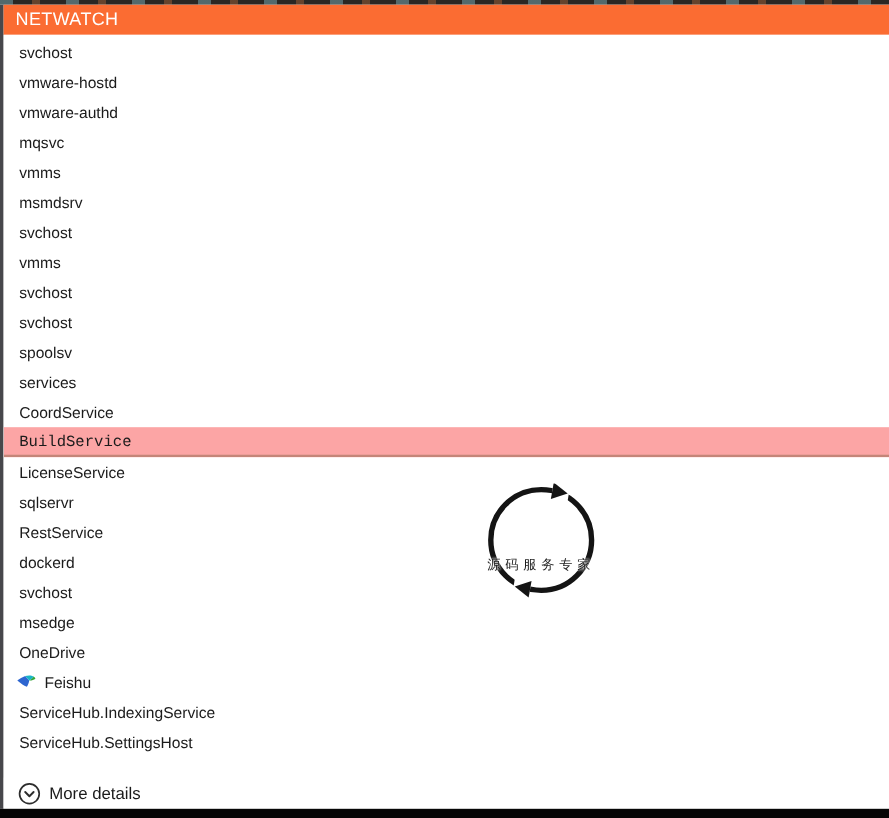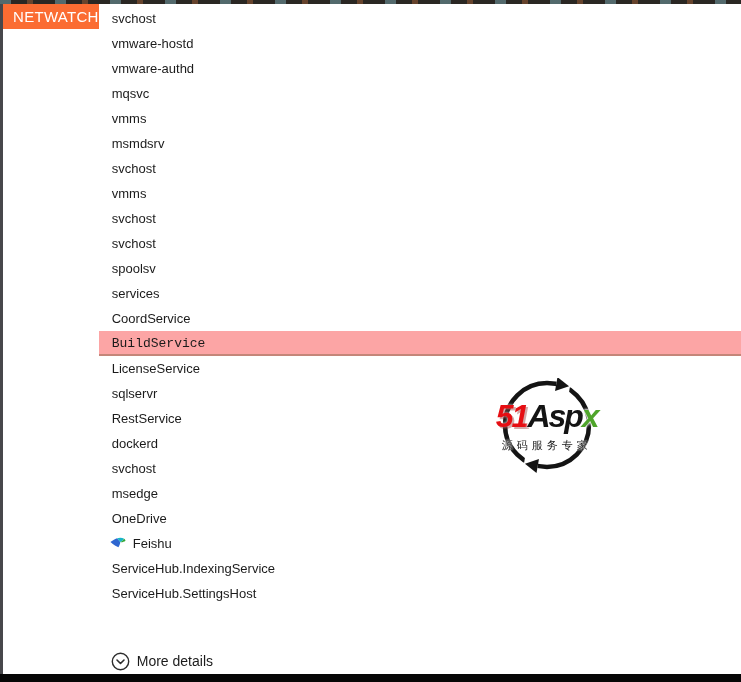--- a/index.html
+++ b/index.html
@@ -15,21 +15,21 @@
     position:absolute; top:0; left:0; right:0; height:4px;
     background:#2a2723;
     background-image:repeating-linear-gradient(90deg,
       rgba(116,160,168,0.55) 0 11px, rgba(0,0,0,0) 11px 27px,
       rgba(214,120,62,0.35) 27px 33px, rgba(0,0,0,0) 33px 55px);
   }
 
   .window {
     position:absolute; top:4px; left:0; right:0; bottom:8px;
     border-left:3px solid #47474b;
-    display:flex; flex-direction:row; background:#fff;
+    display:flex; flex-direction:column; background:#fff;
   }
 
   .titlebar {
     height:25px; flex:0 0 25px;
     background:#FB6C32;
     color:#fff; font-size:15px; letter-spacing:0.3px;
     display:flex; align-items:center; padding-left:10px;
     user-select:none;
   }
 
@@ -202,21 +202,20 @@
           <circle cx="61" cy="47" r="42" fill="none" stroke="#141414" stroke-width="4.5"></circle>
           <g transform="rotate(10 61 47)">
             <rect x="63" y="-2" width="14" height="14" fill="#ffffff"></rect>
             <polygon points="63,-2 63,12 76,5" fill="#141414"></polygon>
           </g>
           <g transform="rotate(190 61 47)">
             <rect x="63" y="-2" width="14" height="14" fill="#ffffff"></rect>
             <polygon points="63,-2 63,12 76,5" fill="#141414"></polygon>
           </g>
         </svg>
-        <div class="wm-text"><span class="wm-51">51</span><span class="wm-asp">Asp</span><span class="wm-x">x</span></div>
         <div class="wm-tagline">源码服务专家</div>
       </div>
 
       <div class="footer">
         <svg width="19" height="19" viewBox="0 0 19 19">
           <circle cx="9.5" cy="9.5" r="8.2" fill="none" stroke="#2d2d2d" stroke-width="1.4"></circle>
           <path d="M6 8l3.5 3.5L13 8" fill="none" stroke="#2d2d2d" stroke-width="1.6" stroke-linecap="round" stroke-linejoin="round"></path>
         </svg>
         <span class="footer-label">More details</span>
       </div>

